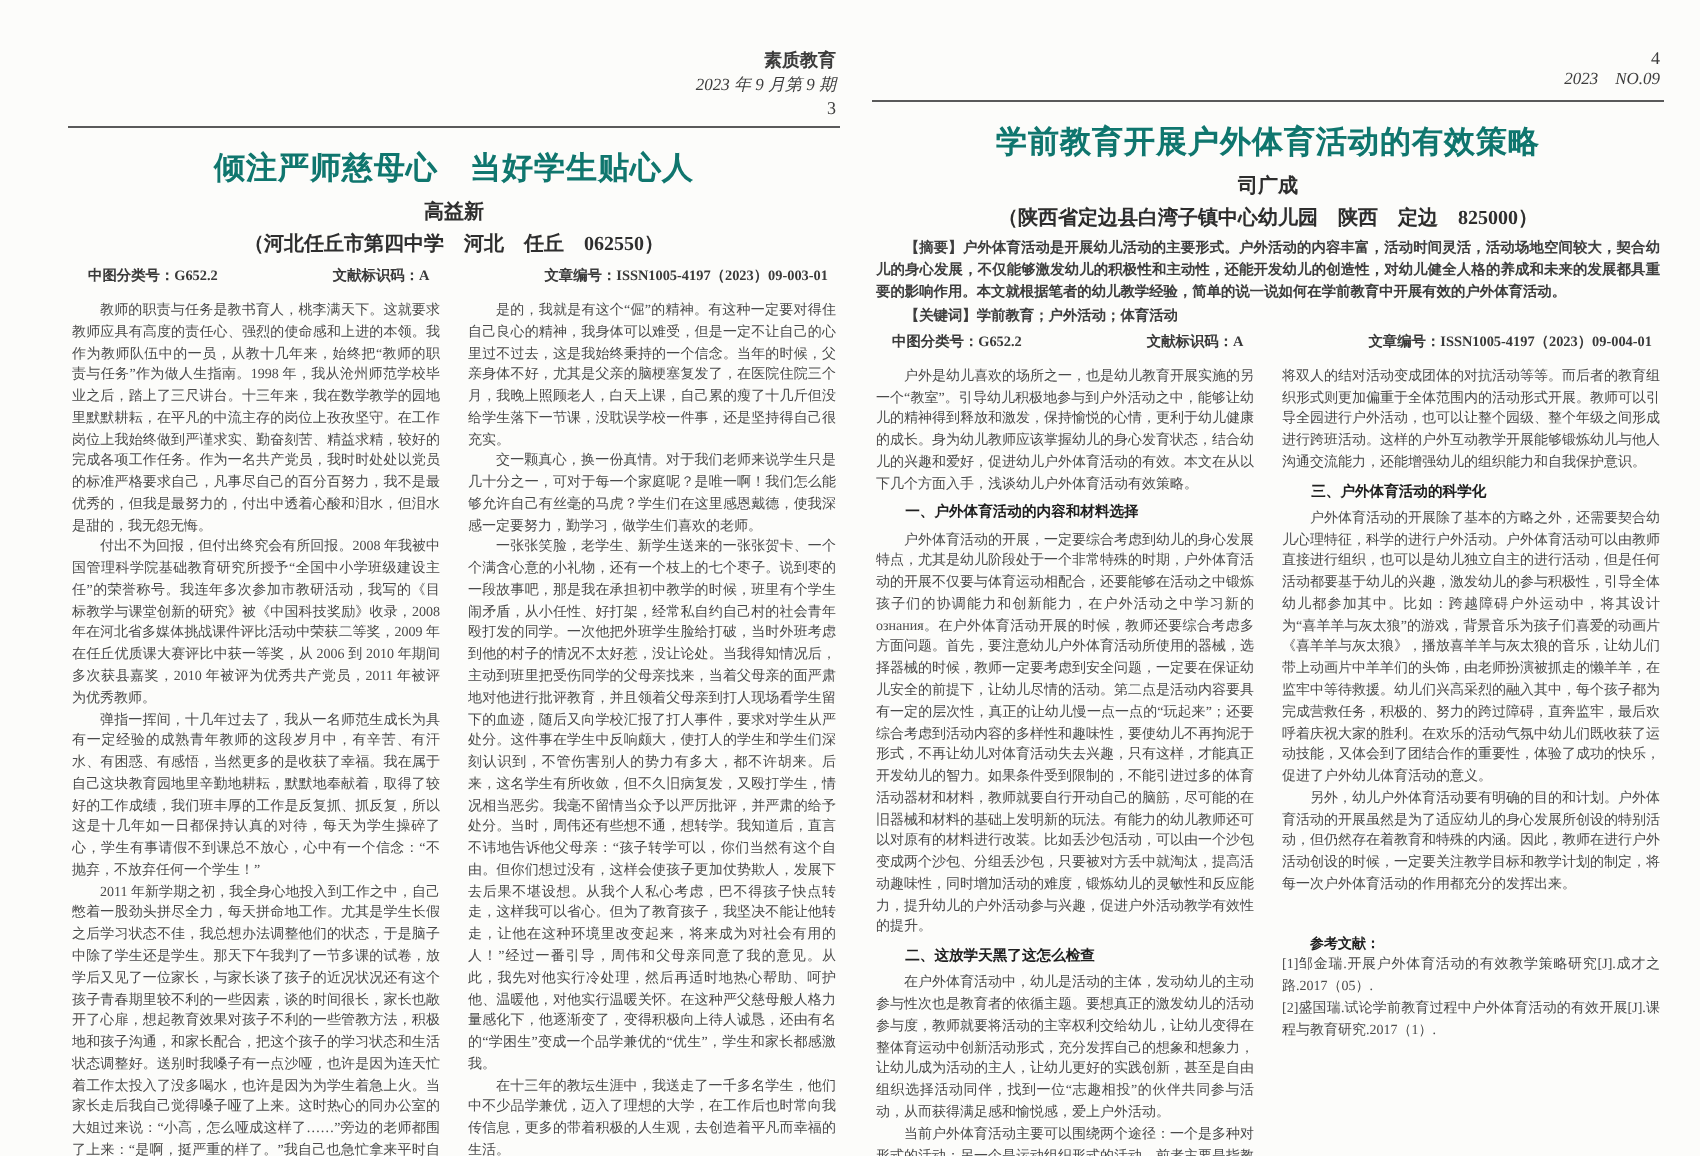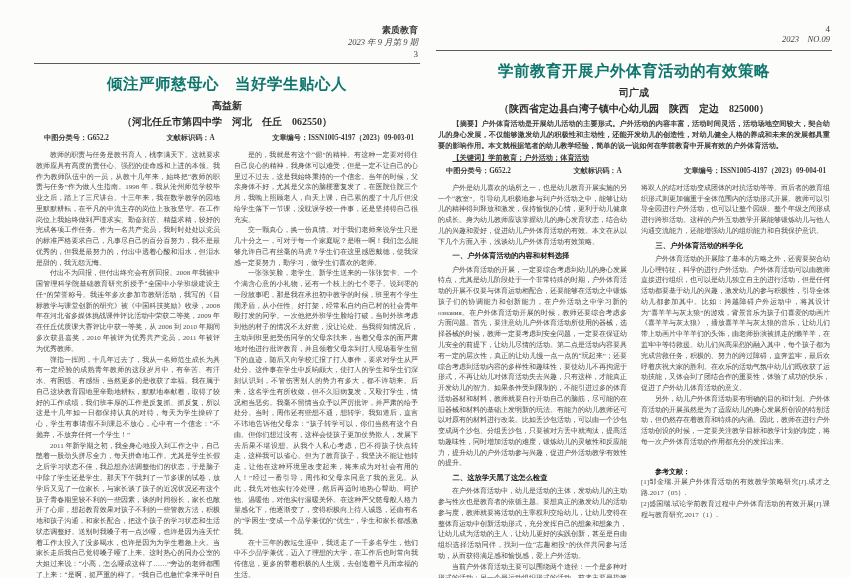--- a/index.html
+++ b/index.html
@@ -37,21 +37,21 @@
     font-size:7.2px;font-weight:bold;color:#3a3a3a;
     padding:1px 6px 0 10px;margin-bottom:5px;
   }
 
   .abstract-block{
     font-size:7.2px;font-weight:bold;color:#3f3f3f;
     line-height:1.52;text-align:justify;
     padding:0 2px;margin:2px 0 0 0;
   }
   .abstract-block p{margin:0;text-indent:2em;}
-  .keywords{font-size:7.2px;font-weight:bold;color:#3f3f3f;text-indent:2em;margin:1px 2px 2px 2px;text-decoration:underline;}
+  .keywords{font-size:7.2px;font-weight:bold;color:#3f3f3f;text-indent:2em;margin:1px 2px 2px 2px;}
 
   .columns{display:flex;gap:14px;padding:2px 2px 0 2px;}
   .col{flex:1;min-width:0;}
 
   .col p{margin:0;font-size:7px;line-height:1.54;text-align:justify;color:#4a4a4a;}
   .col p.para{text-indent:2em;}
   .col p.cont{text-indent:0;}
   .col p.sec-heading{
     font-weight:bold;color:#1f1f1f;text-indent:2em;
     margin:3px 0 3px 0;font-size:7.3px;font-family:Liberation Serif, serif;

